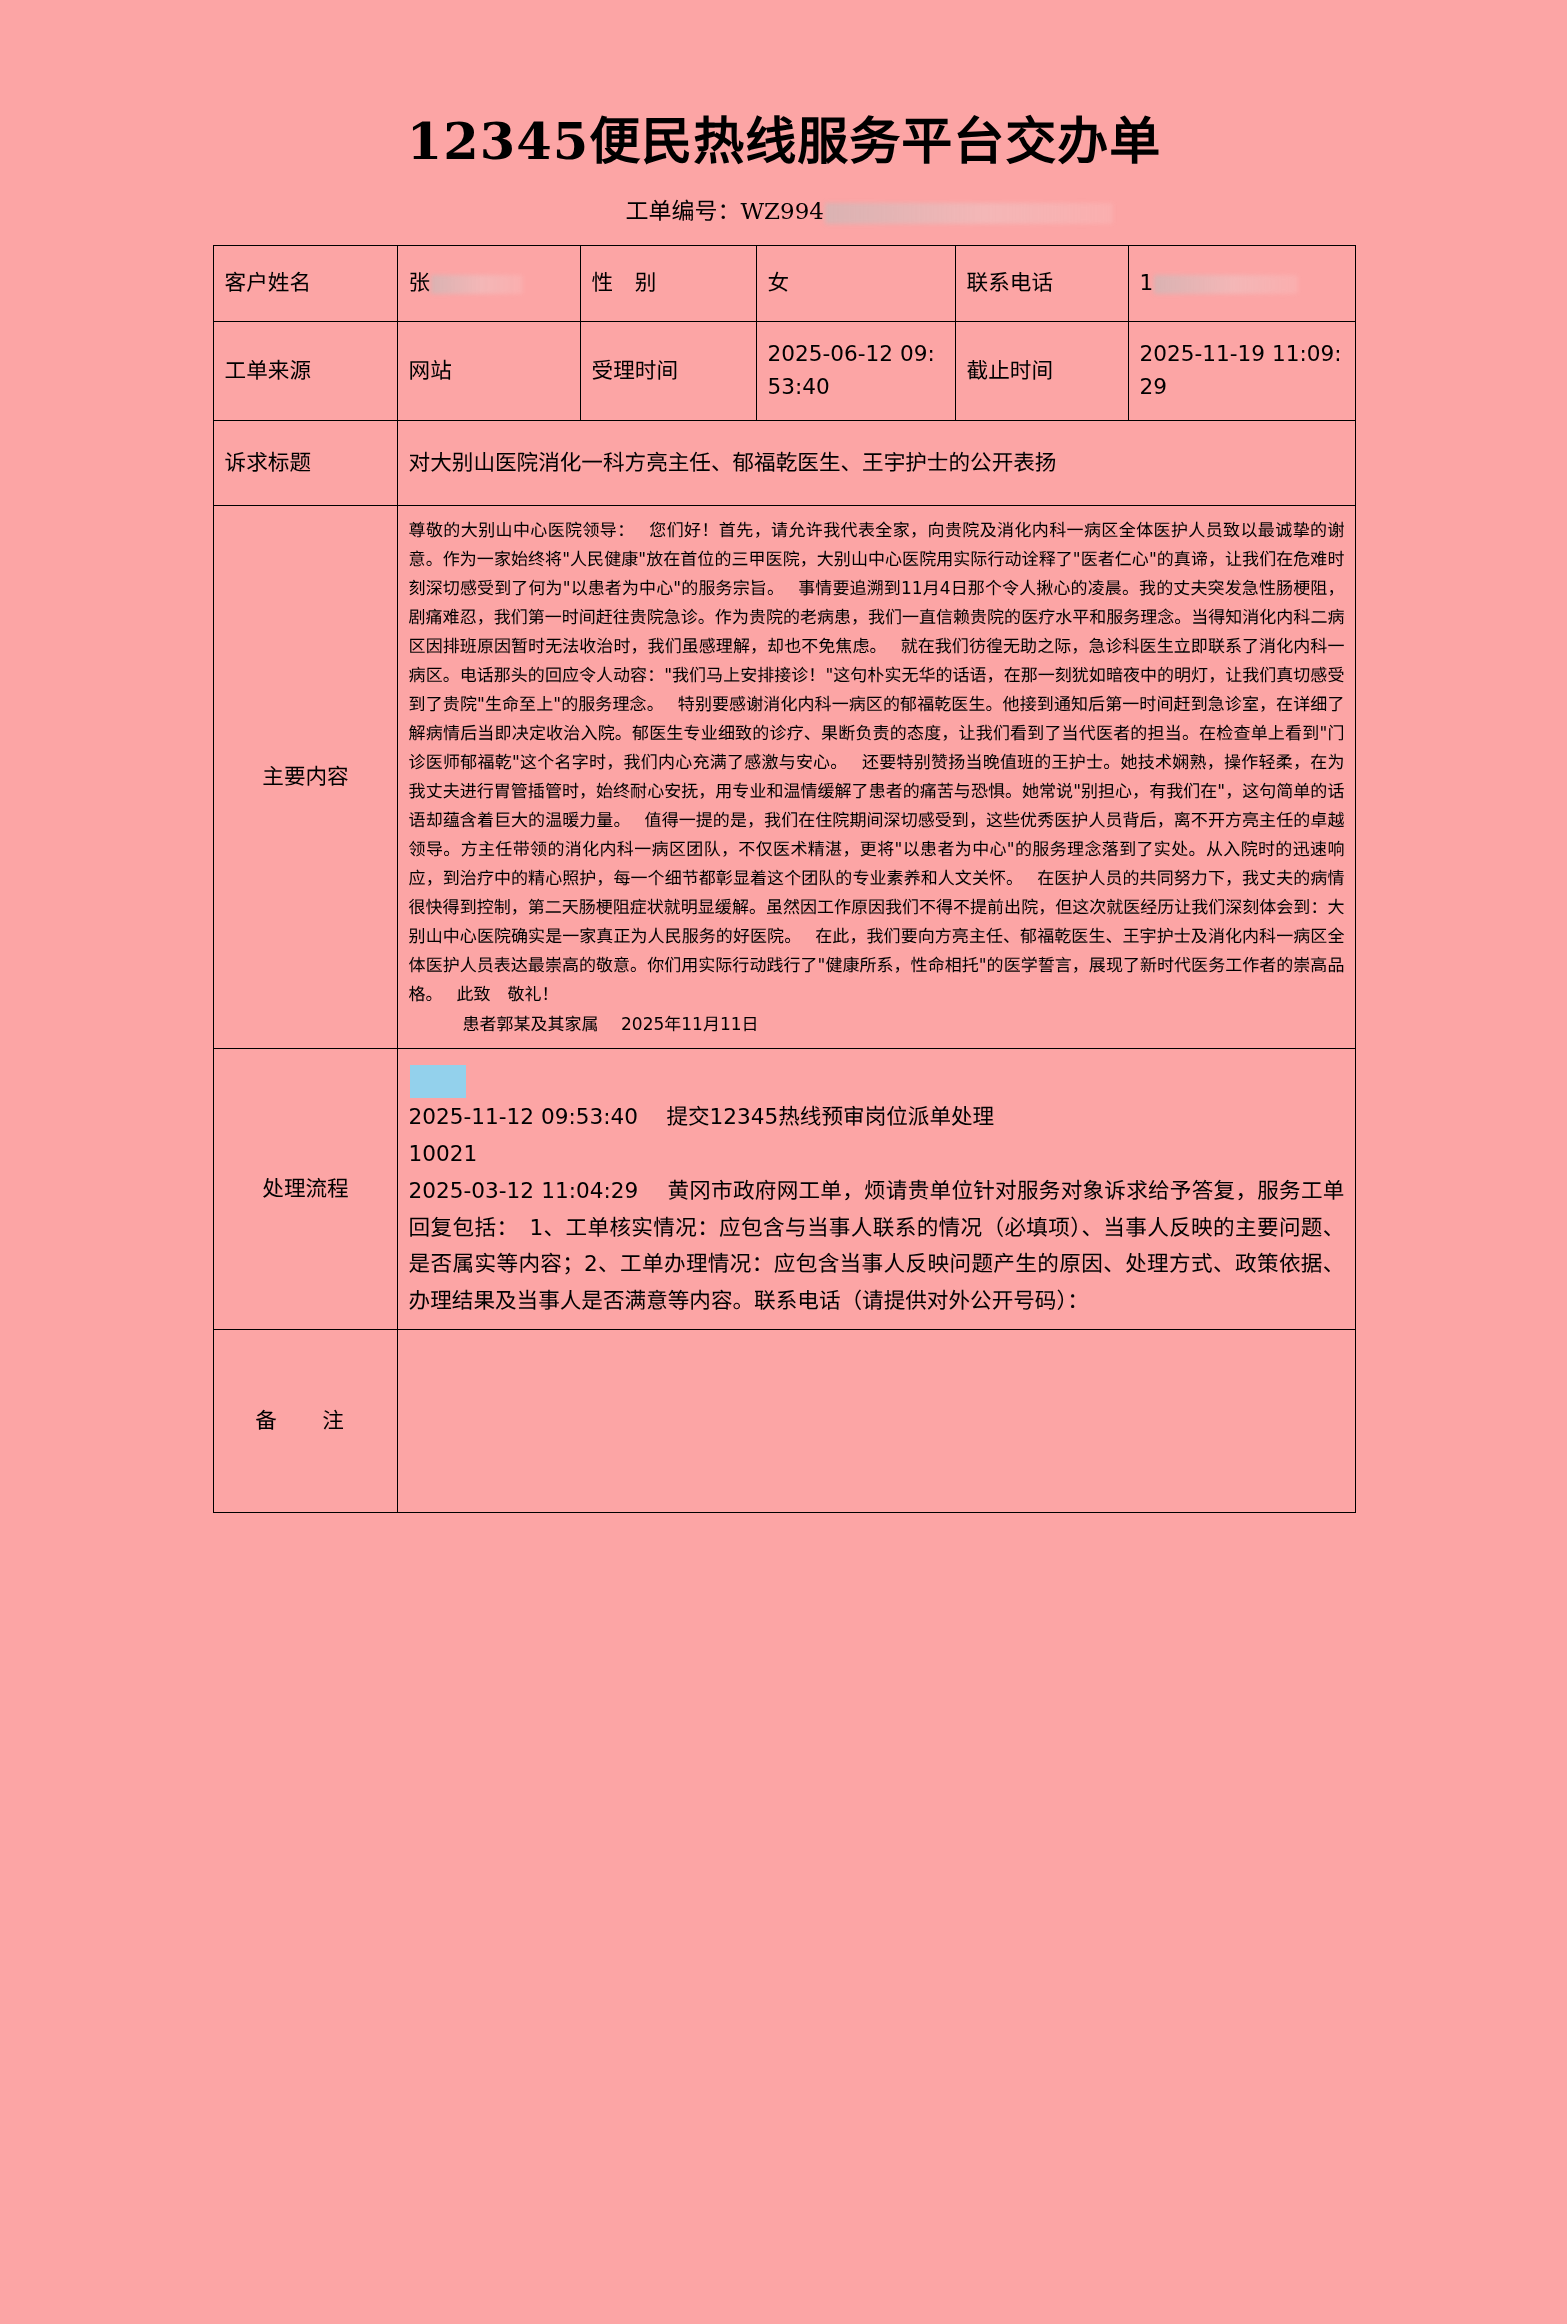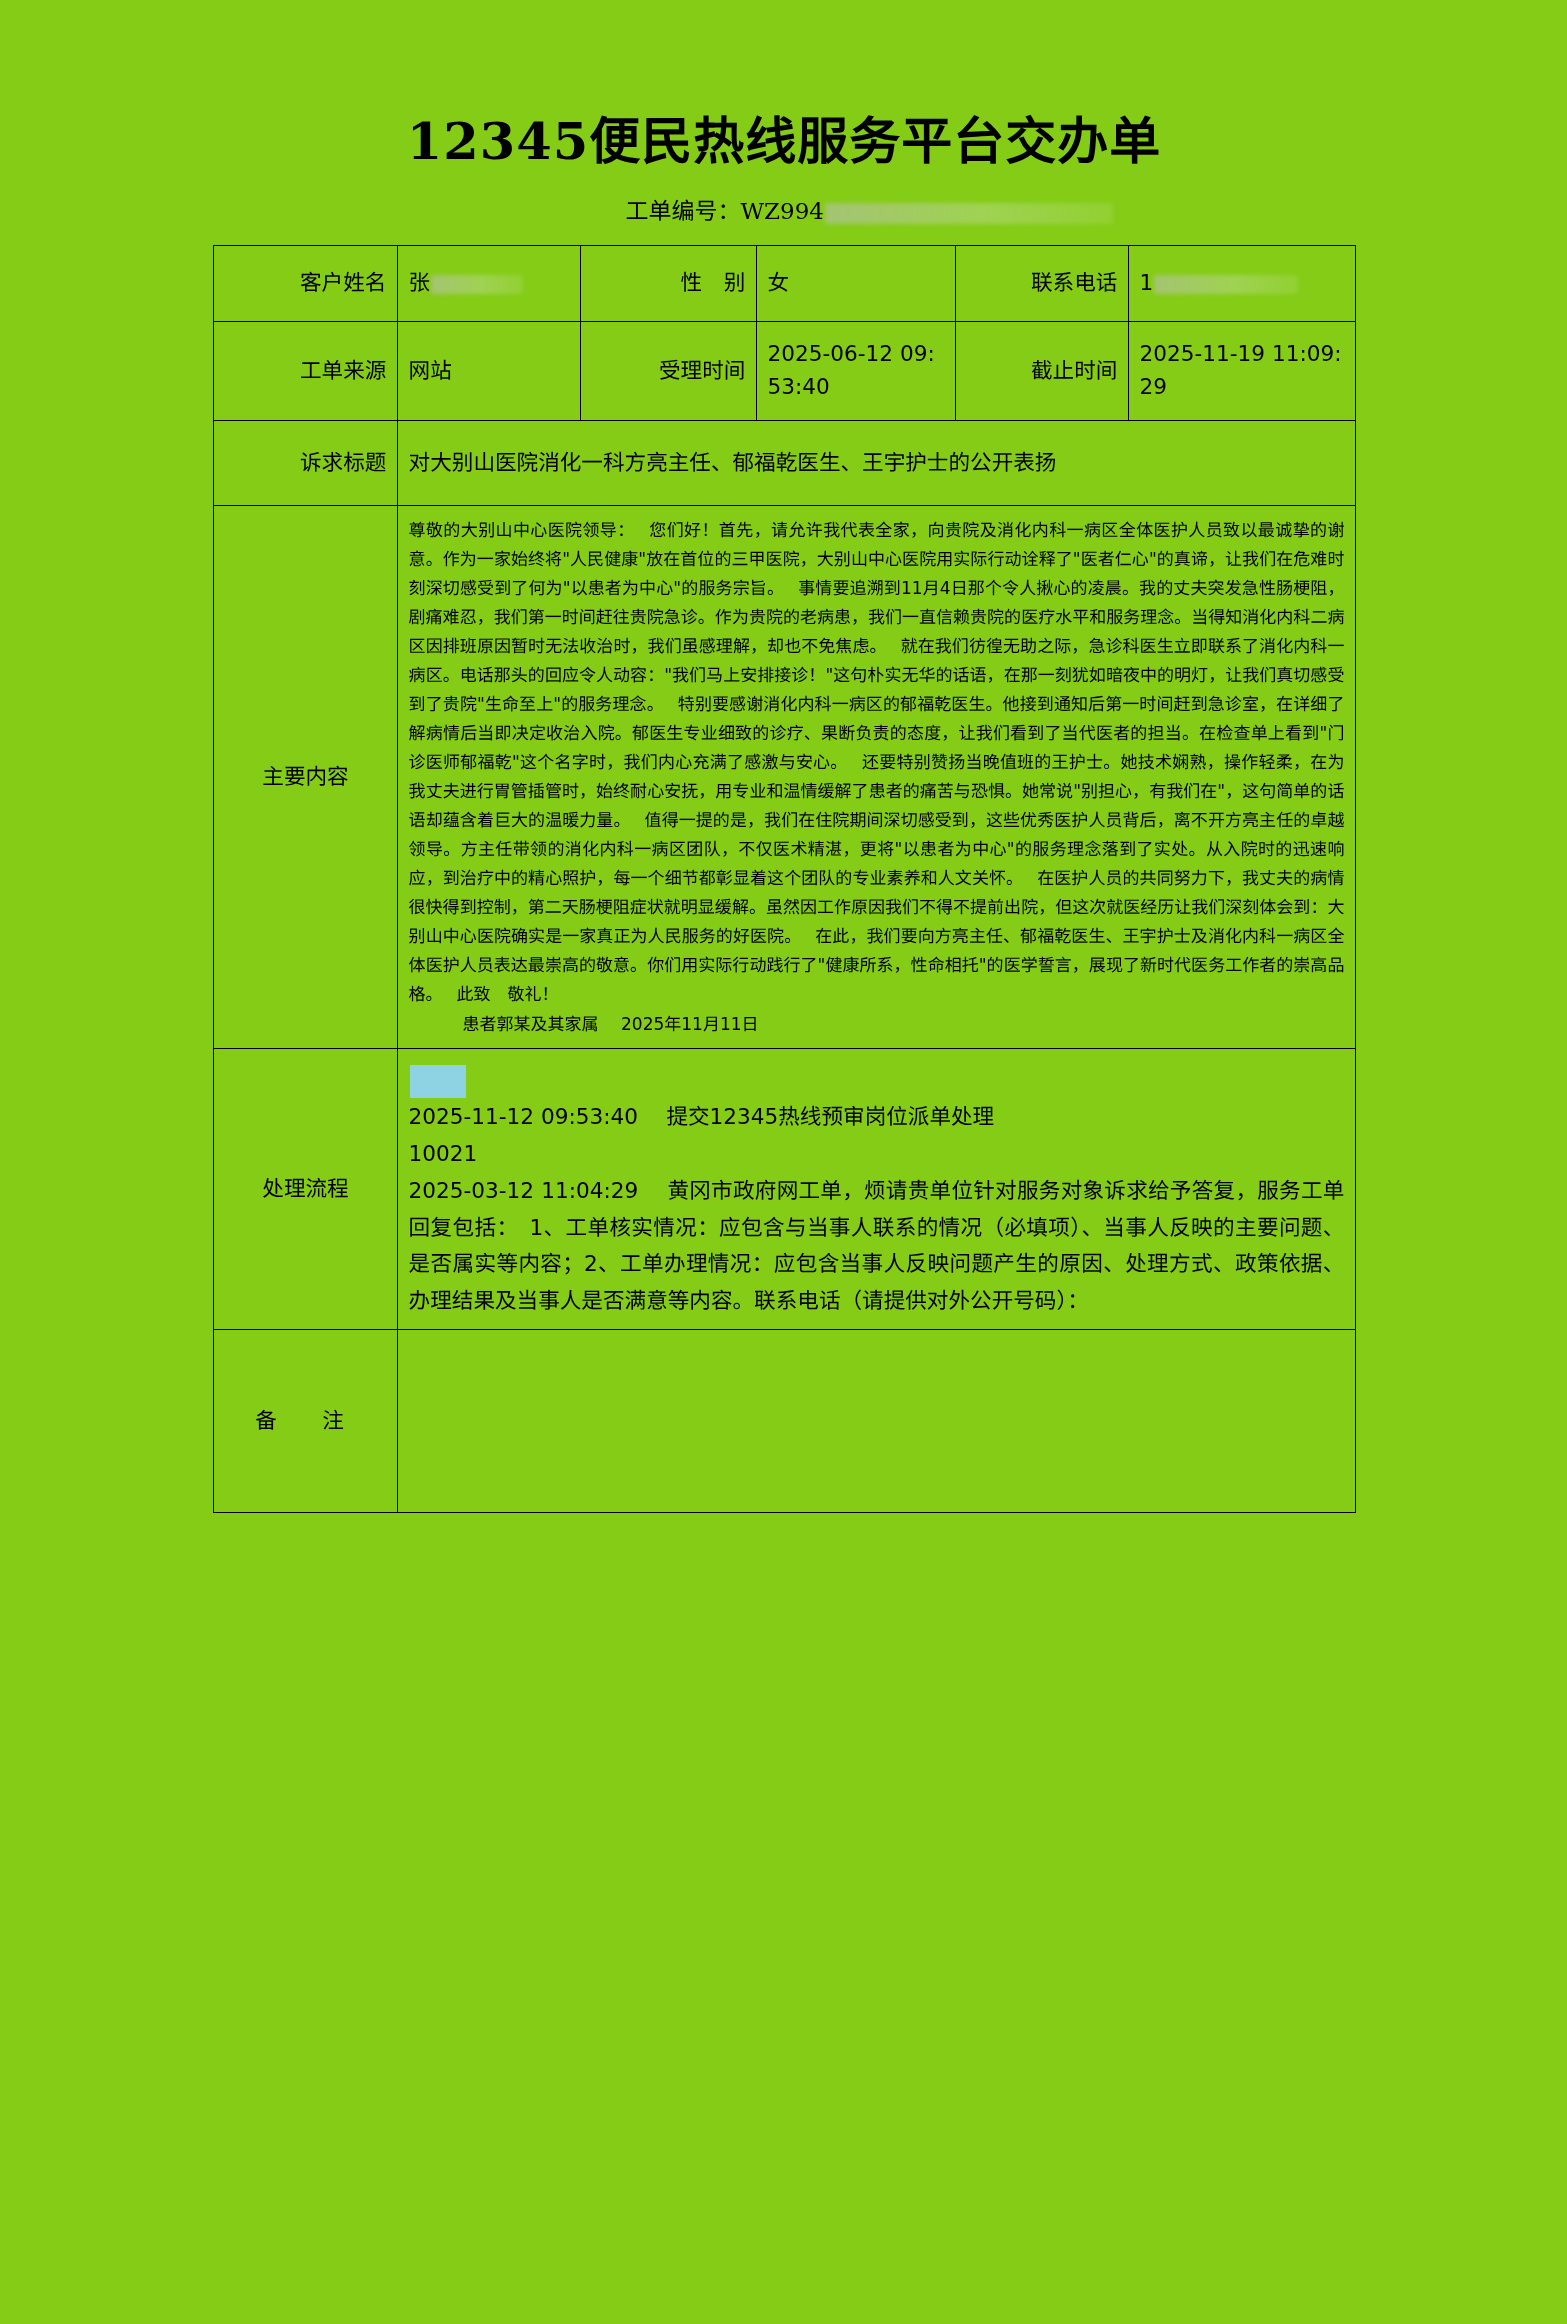--- a/index.html
+++ b/index.html
@@ -14,21 +14,21 @@
     font-family: "DejaVu Sans", "Liberation Sans", sans-serif;
     color: #000000;
     -webkit-font-smoothing: antialiased;
   }
   .page {
     position: relative;
     width: 1568px;
     height: 2325px;
     box-sizing: border-box;
     padding: 0;
-    background: #84cc16;
+    background: #fca5a5;
     overflow: hidden;
   }
 
   
   .doc-title {
     text-align: center;
     font-family: "DejaVu Serif", "Liberation Serif", serif;
     font-weight: 700;
     font-size: 51px;
     letter-spacing: 1px;
@@ -69,21 +69,21 @@
     line-height: 1.58;
   }
   table.form td {
     border: 1.5px solid #000000;
     padding: 9.6px 10.6px;
     vertical-align: middle;
     word-break: break-all;
     overflow-wrap: anywhere;
   }
   td.lbl {
-    text-align: right;
+    text-align: left;
     white-space: nowrap;
   }
   td.val {
     text-align: left;
   }
   .spaced { letter-spacing: 0.55em; padding-left: 0.55em; }
 
   
   col.c1 { width: 184px; }
   col.c2 { width: 183px; }

